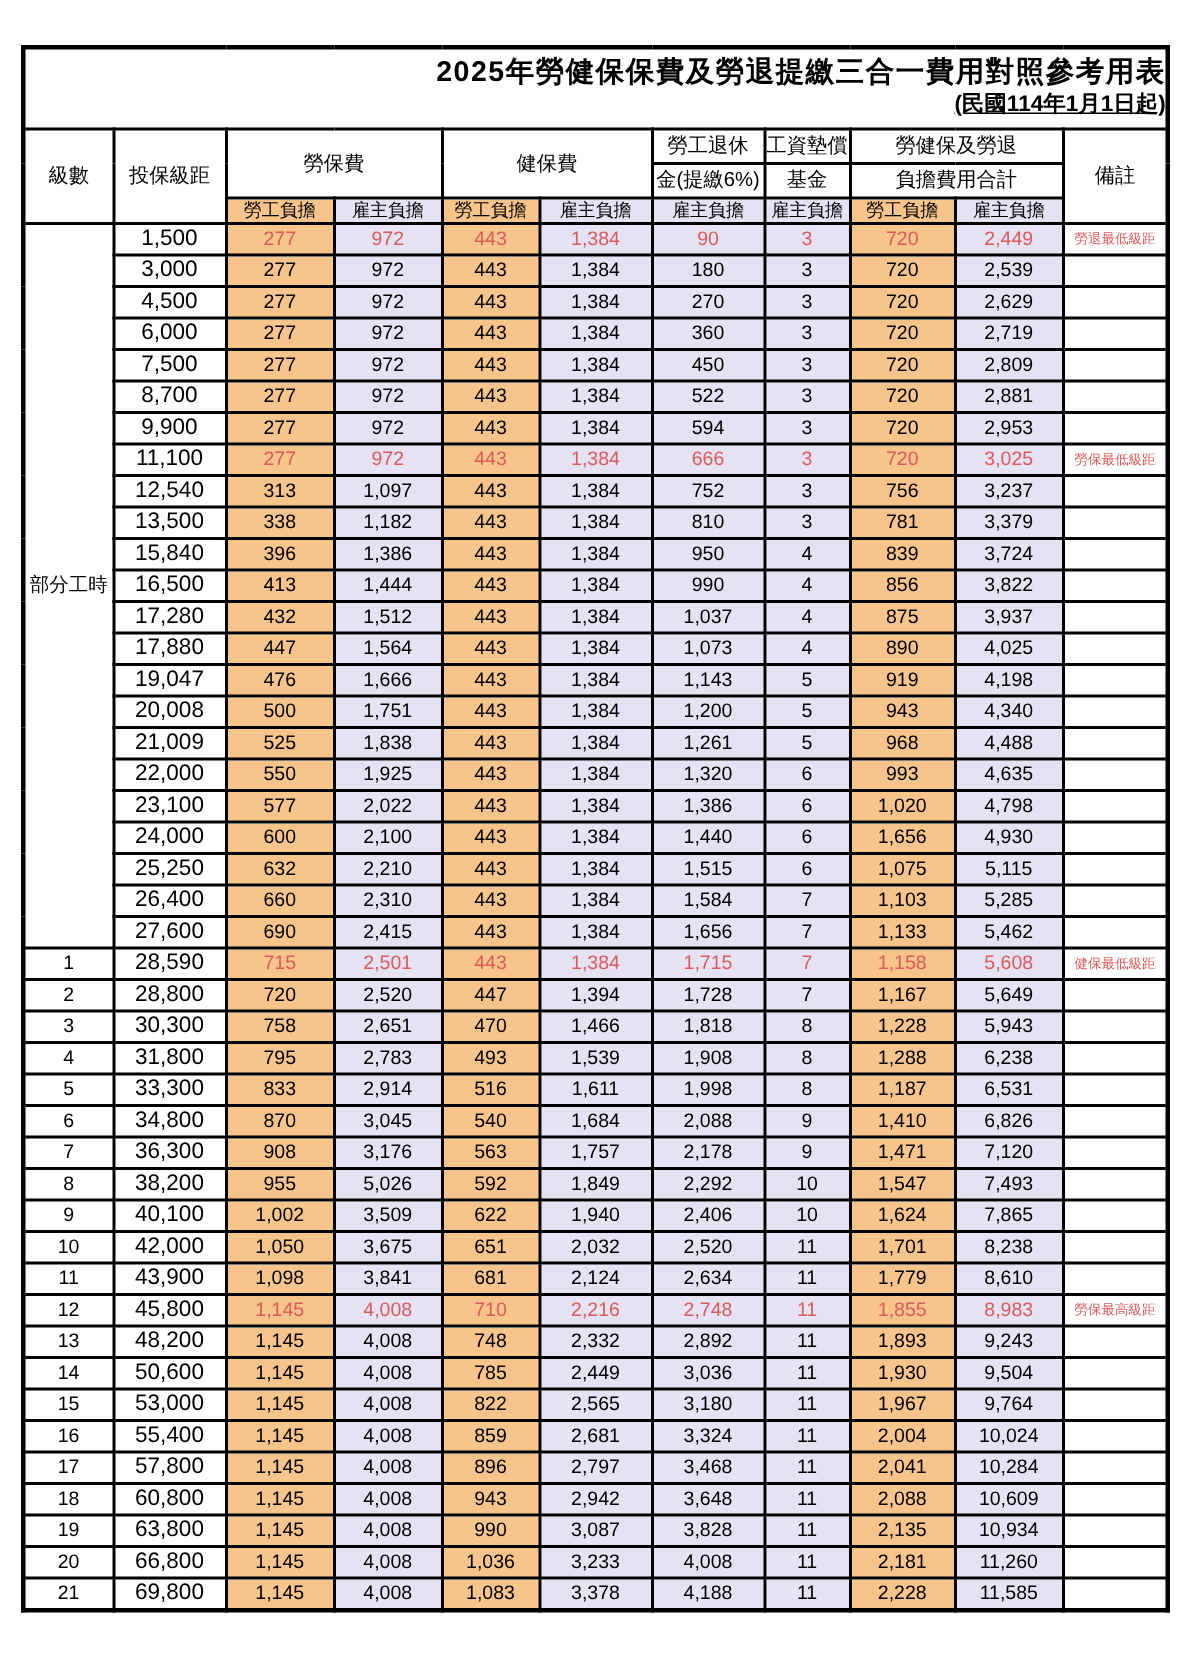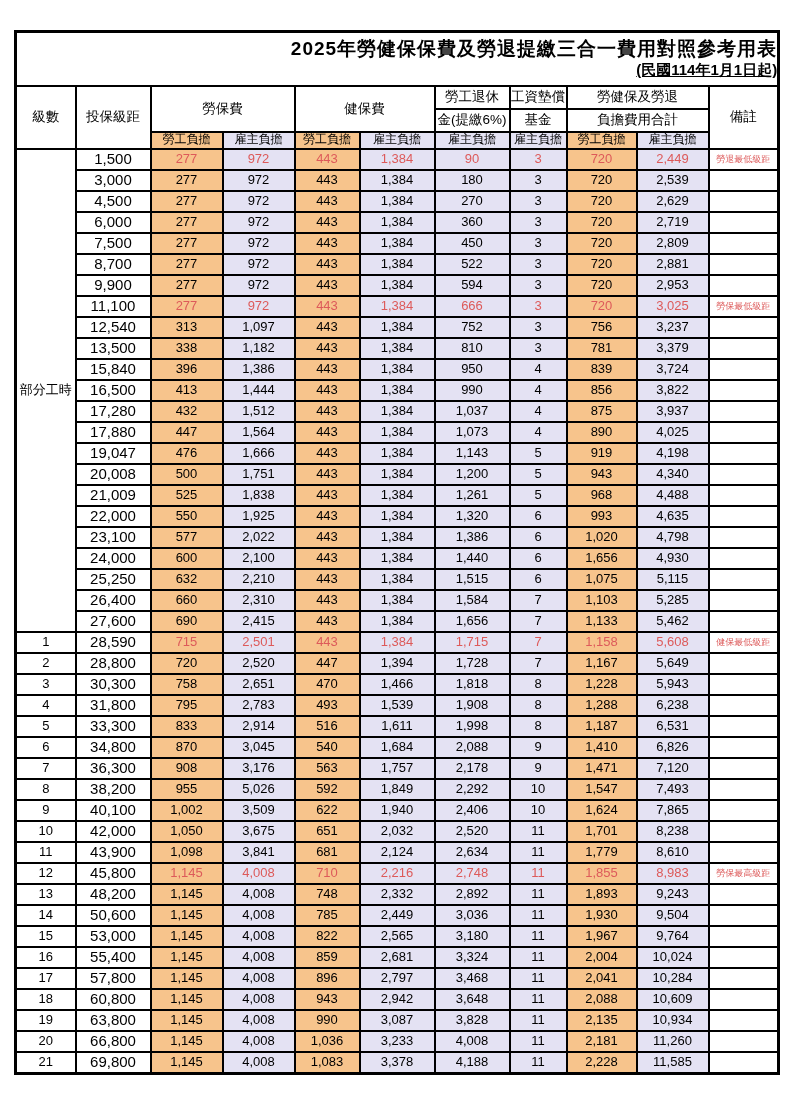--- a/index.html
+++ b/index.html
@@ -17,21 +17,21 @@
   td{
     border:2px solid #000;
     text-align:center;vertical-align:middle;
     padding:0;overflow:hidden;white-space:nowrap;
     font-size:13px;line-height:1.1;
   }
   td.title-cell{height:52px;border-bottom:2px solid #000;text-align:right;}
   .title-line{font-size:19px;font-weight:bold;letter-spacing:1px;}
   .subtitle-line{font-size:15px;font-weight:bold;margin-top:2px;text-decoration:underline;}
   tr.hrow1 td,tr.hrow2 td{height:21px;font-size:13.5px;}
-  tr.hrow3 td{height:15px;font-size:12px;font-family:Liberation Mono, monospace;}
+  tr.hrow3 td{height:15px;font-size:12px;}
   tr.drow td{height:19px;}
   td.c-emp{background:var(--emp-bg,#F7C48C);}
   td.c-er{background:var(--er-bg,#E4E2F3);}
   td.bracket{font-size:15px;}
   td.level{font-size:13px;}
   td.note{font-size:9px;color:var(--hl,#DD5A5A);letter-spacing:0;}
   tr.hl td.val,tr.hl td.note{color:var(--hl,#DD5A5A);}
 </style>
 </head>
 <body>

